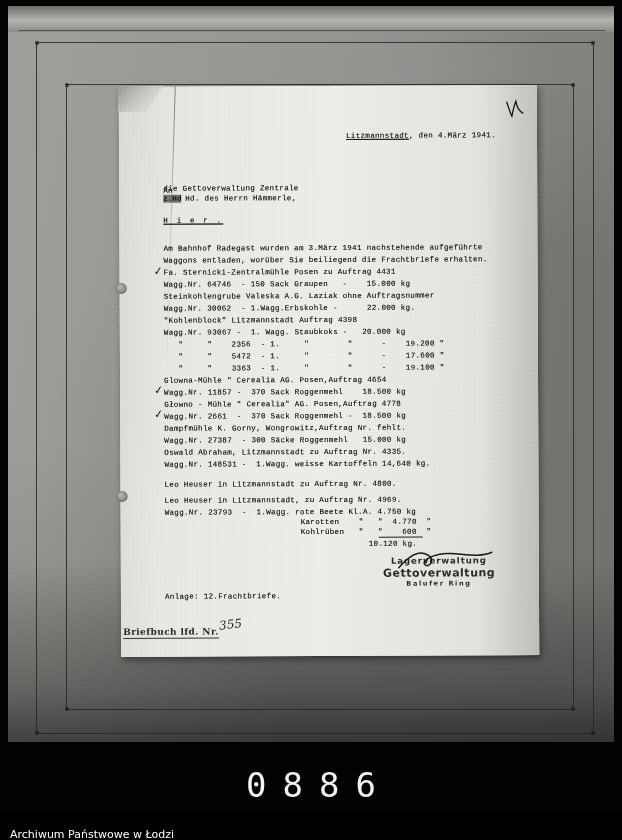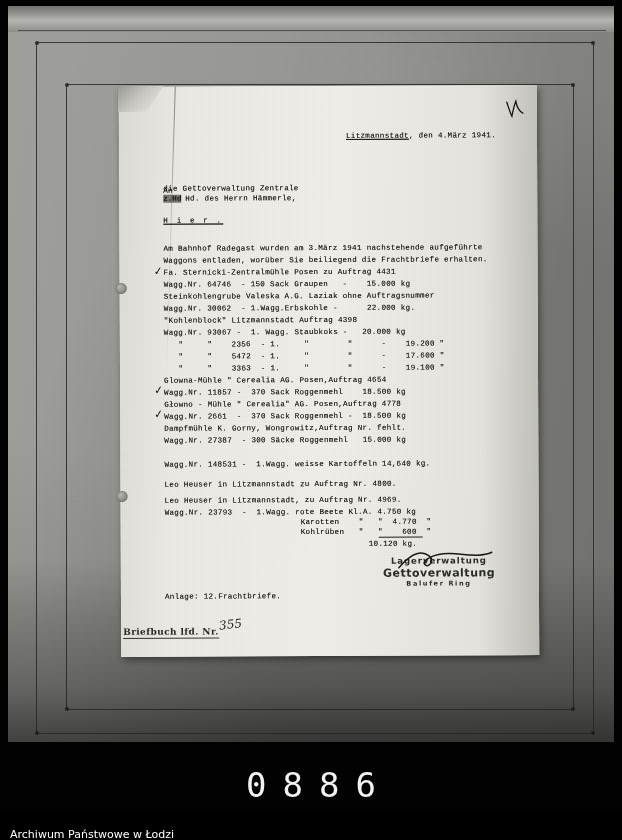--- a/index.html
+++ b/index.html
@@ -165,20 +165,21 @@
     <div class="tw" style="left:44px;top:242px">Wagg.Nr. 93067 -  1. Wagg. Staubkoks -   20.000 kg</div>
     <div class="tw" style="left:44px;top:254px">   "     "    2356  - 1.     "        "      -    19.200 "</div>
     <div class="tw" style="left:44px;top:266px">   "     "    5472  - 1.     "        "      -    17.600 "</div>
     <div class="tw" style="left:44px;top:278px">   "     "    3363  - 1.     "        "      -    19.100 "</div>
     <div class="tw" style="left:44px;top:290px">Glowna-Mühle " Cerealia AG. Posen,Auftrag 4654</div>
     <div class="tw" style="left:44px;top:302px">Wagg.Nr. 11857 -  370 Sack Roggenmehl    18.500 kg</div>
     <div class="tw" style="left:44px;top:314px">Głowno - Mühle " Cerealia" AG. Posen,Auftrag 4778</div>
     <div class="tw" style="left:44px;top:326px">Wagg.Nr. 2661  -  370 Sack Roggenmehl -  18.500 kg</div>
     <div class="tw" style="left:44px;top:338px">Dampfmühle K. Gorny, Wongrowitz,Auftrag Nr. fehlt.</div>
     <div class="tw" style="left:44px;top:350px">Wagg.Nr. 27387  - 300 Säcke Roggenmehl   15.000 kg</div>
+    <div class="tw" style="left:44px;top:362px">Oswald Abraham, Litzmannstadt zu Auftrag Nr. 4335.</div>
     <div class="tw" style="left:44px;top:374px">Wagg.Nr. 148531 -  1.Wagg. weisse Kartoffeln 14,640 kg.</div>
     <div class="tw" style="left:44px;top:394px">Leo Heuser in Litzmannstadt zu Auftrag Nr. 4800.</div>
     <div class="tw" style="left:44px;top:410px">Leo Heuser in Litzmannstadt, zu Auftrag Nr. 4969.</div>
     <div class="tw" style="left:44px;top:422px">Wagg.Nr. 23793  -  1.Wagg. rote Beete Kl.A. 4.750 kg</div>
 
     <div class="tw" style="left:180px;top:432px">Karotten    "   "  4.770  "</div>
     <div class="tw" style="left:180px;top:442px">Kohlrüben   "   "    600  "</div>
     <div id="sumrule" style="left:258px;top:451px;width:44px"></div>
     <div class="tw" style="left:248px;top:454px">10.120 kg.</div>
 

